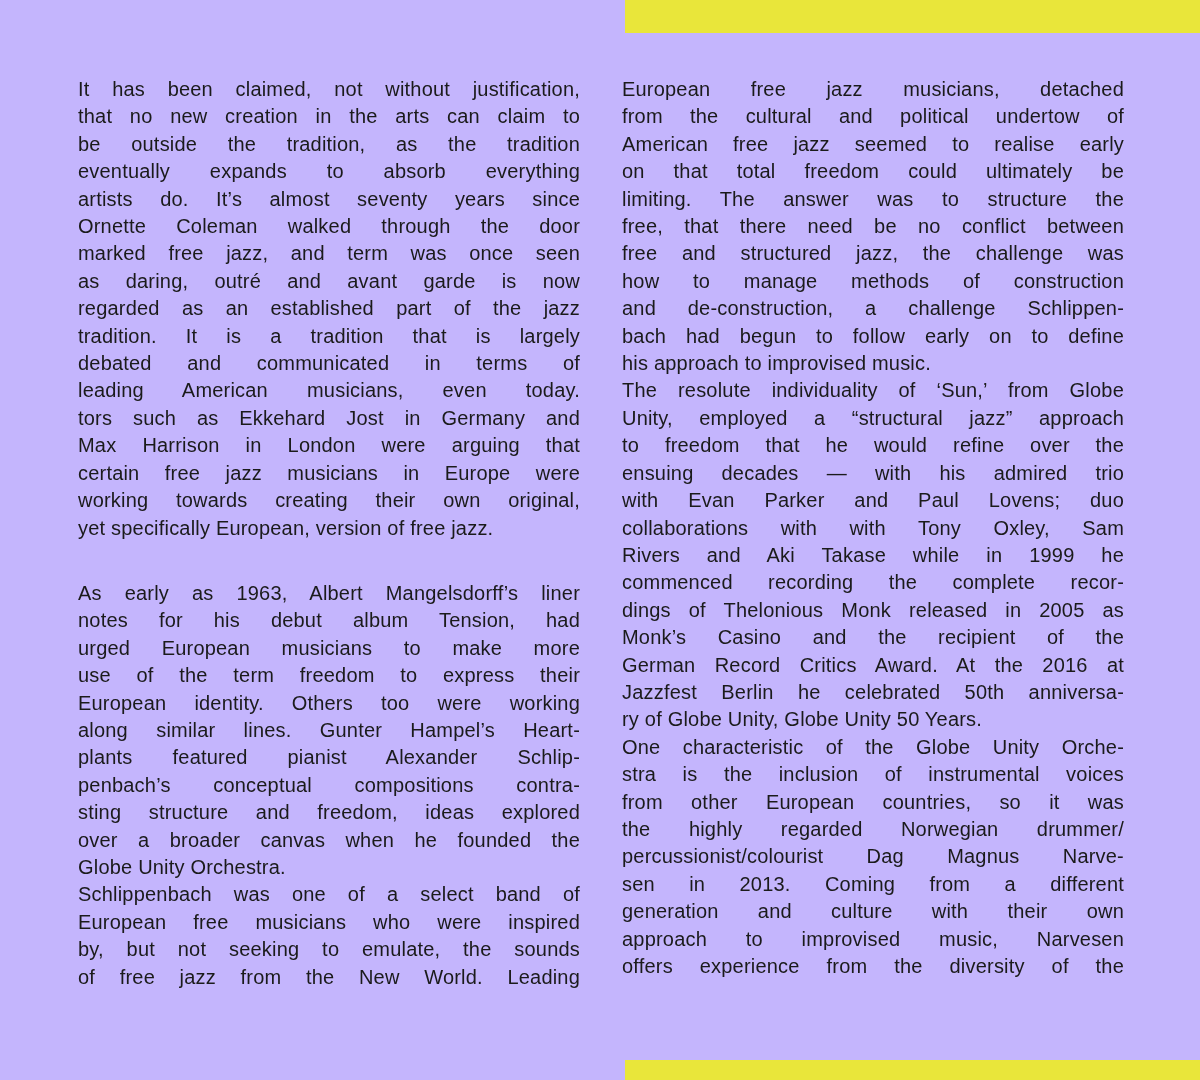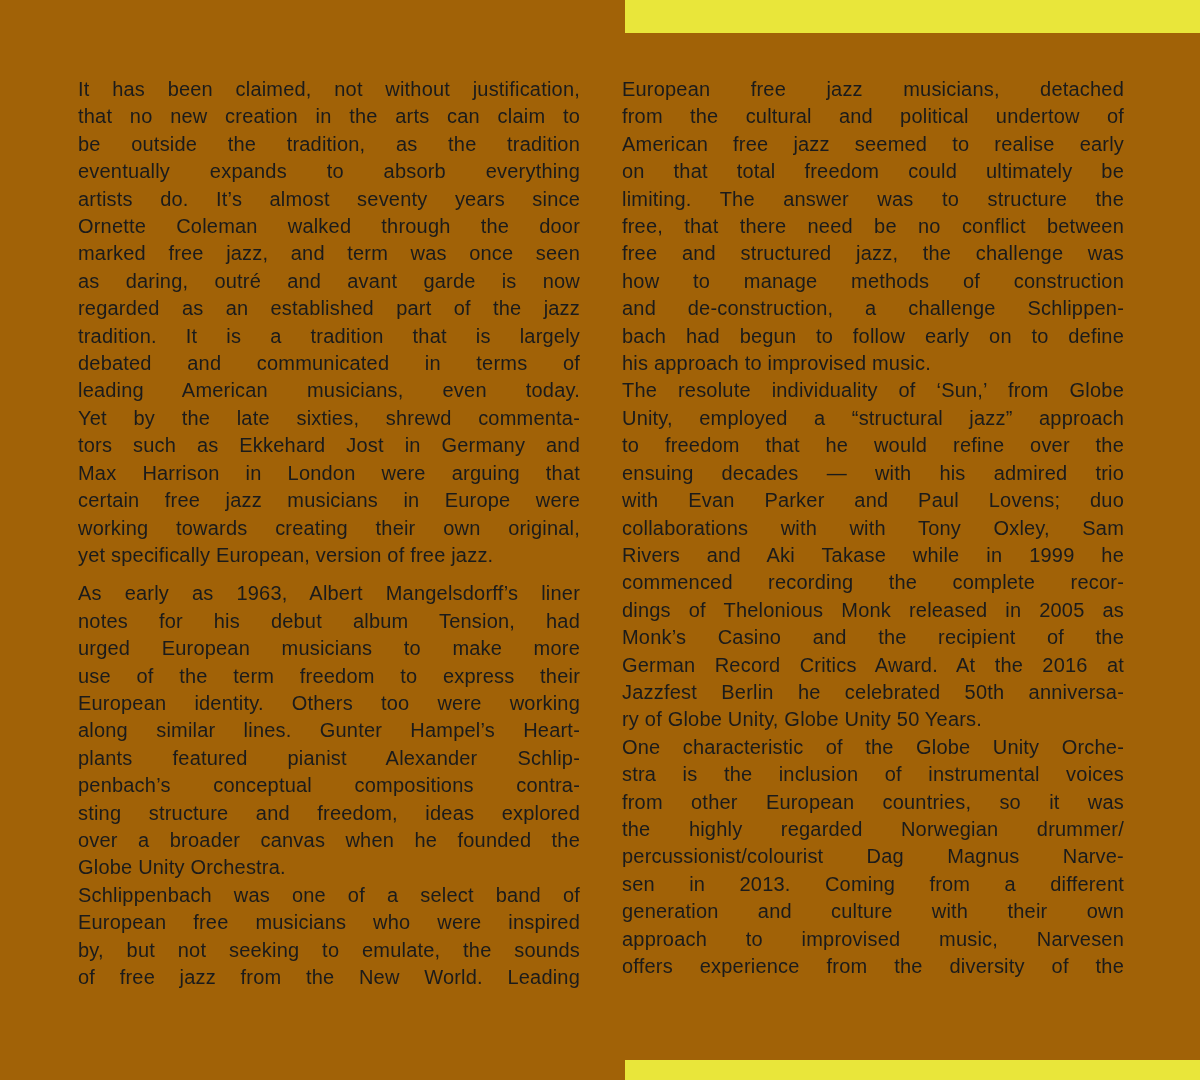--- a/index.html
+++ b/index.html
@@ -35,43 +35,42 @@
     margin: 0;
     font-size: 20px;
     line-height: 27.4px;
     font-weight: 300;
     letter-spacing: 0.2px;
     color: #1b1b1b;
     text-align: justify;
     text-align-last: justify;
   }
   .line.end { text-align-last: left; }
-  .line.gap { margin-top: 11px; }
+  .line.gap { margin-top: 38px; }
 </style>
 </head>
 <body>
 
-<div class="page" style="--accent: #e9e63a; background: #a16207;">
+<div class="page" style="--accent: #e9e63a; background: #c4b5fd;">
   <div class="accent-bar top"></div>
 
   <div class="columns">
     <div class="col">
         <p class="line">It has been claimed, not without justification,</p>
         <p class="line">that no new creation in the arts can claim to</p>
         <p class="line">be outside the tradition, as the tradition</p>
         <p class="line">eventually expands to absorb everything</p>
         <p class="line">artists do. It’s almost seventy years since</p>
         <p class="line">Ornette Coleman walked through the door</p>
         <p class="line">marked free jazz, and term was once seen</p>
         <p class="line">as daring, outré and avant garde is now</p>
         <p class="line">regarded as an established part of the jazz</p>
         <p class="line">tradition. It is a tradition that is largely</p>
         <p class="line">debated and communicated in terms of</p>
         <p class="line">leading American musicians, even today.</p>
-        <p class="line">Yet by the late sixties, shrewd commenta-</p>
         <p class="line">tors such as Ekkehard Jost in Germany and</p>
         <p class="line">Max Harrison in London were arguing that</p>
         <p class="line">certain free jazz musicians in Europe were</p>
         <p class="line">working towards creating their own original,</p>
         <p class="line end">yet specifically European, version of free jazz.</p>
         <p class="line gap">As early as 1963, Albert Mangelsdorff’s liner</p>
         <p class="line">notes for his debut album Tension, had</p>
         <p class="line">urged European musicians to make more</p>
         <p class="line">use of the term freedom to express their</p>
         <p class="line">European identity. Others too were working</p>

